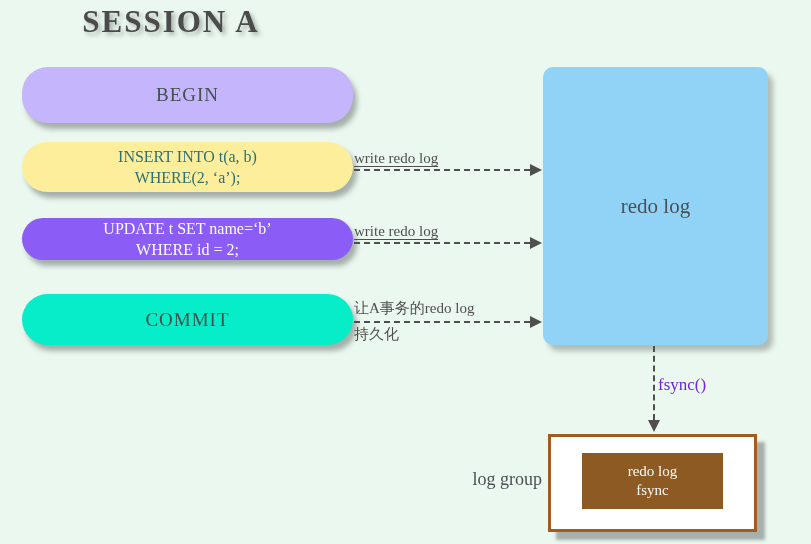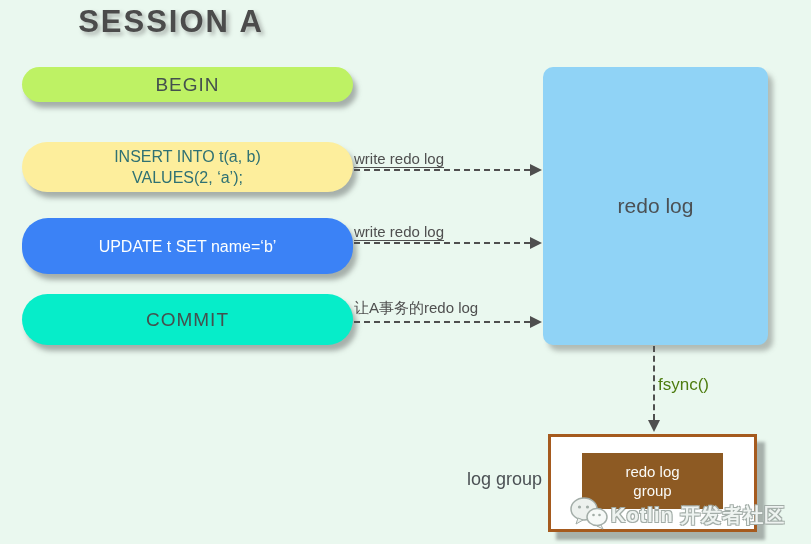--- a/index.html
+++ b/index.html
@@ -1,42 +1,42 @@
 <!DOCTYPE html>
 <html><head>
 <meta charset="utf-8">
 <style>
   html,body{margin:0;padding:0;}
   .canvas{
     position:relative;
     width:811px;height:544px;
     background:#EAF8EF;
-    font-family:Liberation Sans, sans-serif;
+    font-family:Liberation Serif, serif;
     overflow:hidden;
   }
   
   .title{
     position:absolute;left:60px;top:4px;width:222px;
     text-align:center;
     font-size:31px;font-weight:bold;letter-spacing:2px;
     color:#4B4B4B;
     text-shadow:3px 3px 4px rgba(90,90,90,0.45);
   }
   
   .pill{
     position:absolute;left:22px;width:331px;
     border-radius:26px;
     display:flex;flex-direction:column;align-items:center;justify-content:center;
     box-shadow:4px 6px 5px rgba(100,105,103,0.5);
     text-align:center;
     box-sizing:border-box;
   }
-  .pill-begin{top:67px;height:35px;background:#bef264;color:#44504E;font-size:19px;letter-spacing:1px;}
+  .pill-begin{top:67px;height:56px;background:#c4b5fd;color:#44504E;font-size:19px;letter-spacing:1px;}
   .pill-insert{top:142px;height:50px;background:#FDEE9C;color:#2F7173;font-size:16px;line-height:21px;text-align:center;}
-  .pill-update{top:218px;height:56px;background:#3b82f6;color:#FCFEFE;font-size:16px;line-height:21px;}
+  .pill-update{top:218px;height:42px;background:#8b5cf6;color:#FCFEFE;font-size:16px;line-height:21px;}
   .pill-commit{top:294px;height:51px;background:#06EDC9;color:#44504E;font-size:19px;letter-spacing:1px;}
   
   .buffer-box{
     position:absolute;left:543px;top:67px;width:225px;height:278px;
     background:#90D3F6;border-radius:10px;
     box-shadow:5px 6px 5px rgba(100,105,103,0.42);
     display:flex;flex-direction:column;align-items:center;justify-content:center;
     font-size:21px;line-height:30px;color:#4B5054;text-align:center;
   }
   
@@ -70,21 +70,21 @@
   }
   .v-arrow::after{
     content:'';position:absolute;left:-7px;bottom:-12px;
     width:0;height:0;
     border-top:12px solid #4F4F4F;
     border-left:6px solid transparent;
     border-right:6px solid transparent;
   }
   .fsync-label{
     position:absolute;left:658px;top:375px;
-    font-size:17px;color:#4d7c0f;white-space:nowrap;
+    font-size:17px;color:#6d28d9;white-space:nowrap;
   }
   
   .log-group-box{
     position:absolute;left:548px;top:434px;width:209px;height:98px;
     background:#FFFFFF;border:3px solid #A55A1E;
     box-sizing:border-box;
     box-shadow:8px 8px 3px rgba(100,105,103,0.5);
   }
   .file-box{
     position:absolute;left:582px;top:453px;width:141px;height:56px;
@@ -117,63 +117,50 @@
 <div class="canvas">
 
   <div class="title">SESSION A</div>
 
   <div class="pill pill-begin">
     <span>BEGIN</span>
   </div>
 
   <div class="pill pill-insert">
     <span>INSERT INTO t(a, b)</span>
-    <span>VALUES(2, ‘a’);</span>
+    <span>WHERE(2, ‘a’);</span>
   </div>
 
   <div class="pill pill-update">
     <span>UPDATE t SET name=‘b’</span>
+    <span>WHERE id = 2;</span>
   </div>
 
   <div class="pill pill-commit">
     <span>COMMIT</span>
   </div>
 
   <div class="buffer-box">
     <span>redo log</span>
   </div>
 
   <div class="h-arrow a1"></div>
   <div class="arrow-label underlined lbl1">write redo log</div>
 
   <div class="h-arrow a2"></div>
   <div class="arrow-label underlined lbl2">write redo log</div>
 
   <div class="h-arrow a3"></div>
   <div class="arrow-label lbl3a">让A事务的redo log</div>
+  <div class="arrow-label lbl3b">持久化</div>
 
   <div class="v-arrow"></div>
   <div class="fsync-label">fsync()</div>
 
   <div class="log-group-box"></div>
   <div class="file-box">
     <span>redo log</span>
-    <span>group</span>
+    <span>fsync</span>
   </div>
   <div class="log-group-label">log group</div>
 
-  <div class="watermark">
-    <span>
-      <svg width="38" height="34" viewBox="0 0 38 34">
-        <ellipse cx="14" cy="13" rx="13" ry="11" fill="#EDF1EE" stroke="#A3ADA8" stroke-width="1.5"></ellipse>
-        <path d="M8 22 L6 28 L13 24 Z" fill="#EDF1EE" stroke="#A3ADA8" stroke-width="1"></path>
-        <circle cx="9.5" cy="11" r="1.6" fill="#A3ADA8"></circle>
-        <circle cx="17.5" cy="11" r="1.6" fill="#A3ADA8"></circle>
-        <ellipse cx="27" cy="21" rx="10" ry="8.5" fill="#F6F9F7" stroke="#A3ADA8" stroke-width="1.5"></ellipse>
-        <path d="M31 29 L33 33 L27 30 Z" fill="#F6F9F7" stroke="#A3ADA8" stroke-width="1"></path>
-        <circle cx="23.5" cy="19" r="1.3" fill="#A3ADA8"></circle>
-        <circle cx="29.5" cy="19" r="1.3" fill="#A3ADA8"></circle>
-      </svg>
-    </span>
-    <span class="watermark-text">Kotlin 开发者社区</span>
-  </div>
 
 </div>
 
 </body></html>

